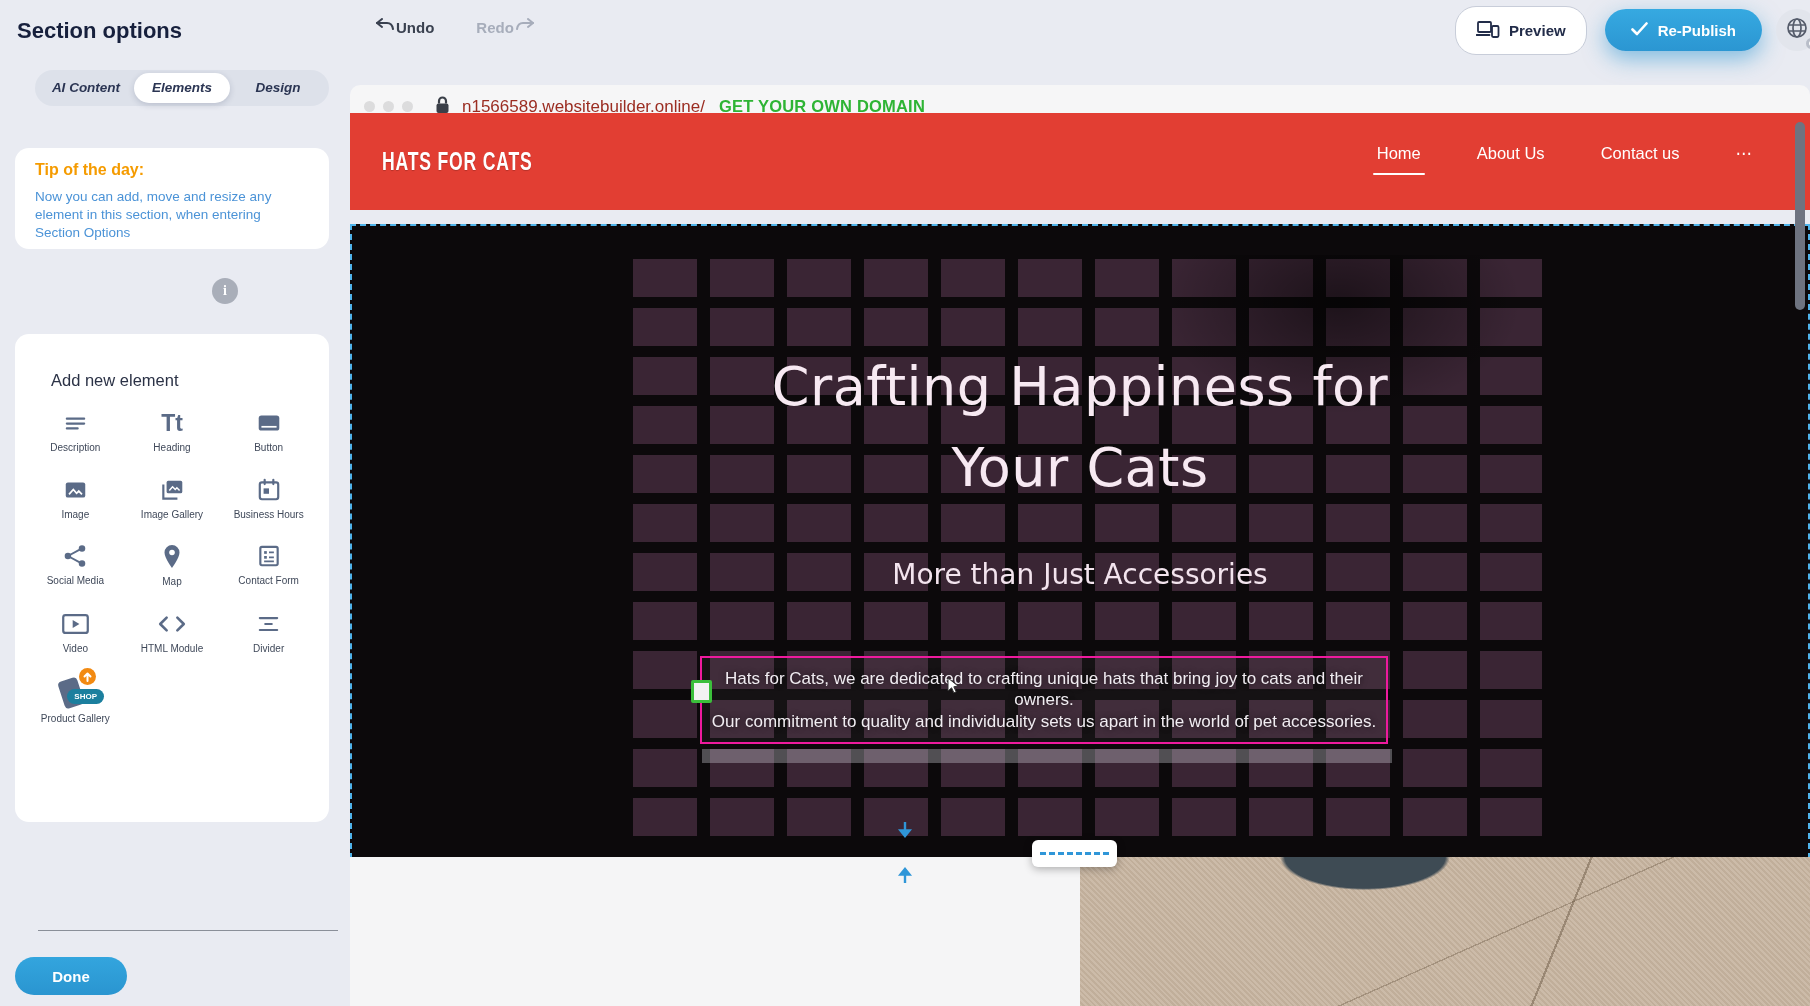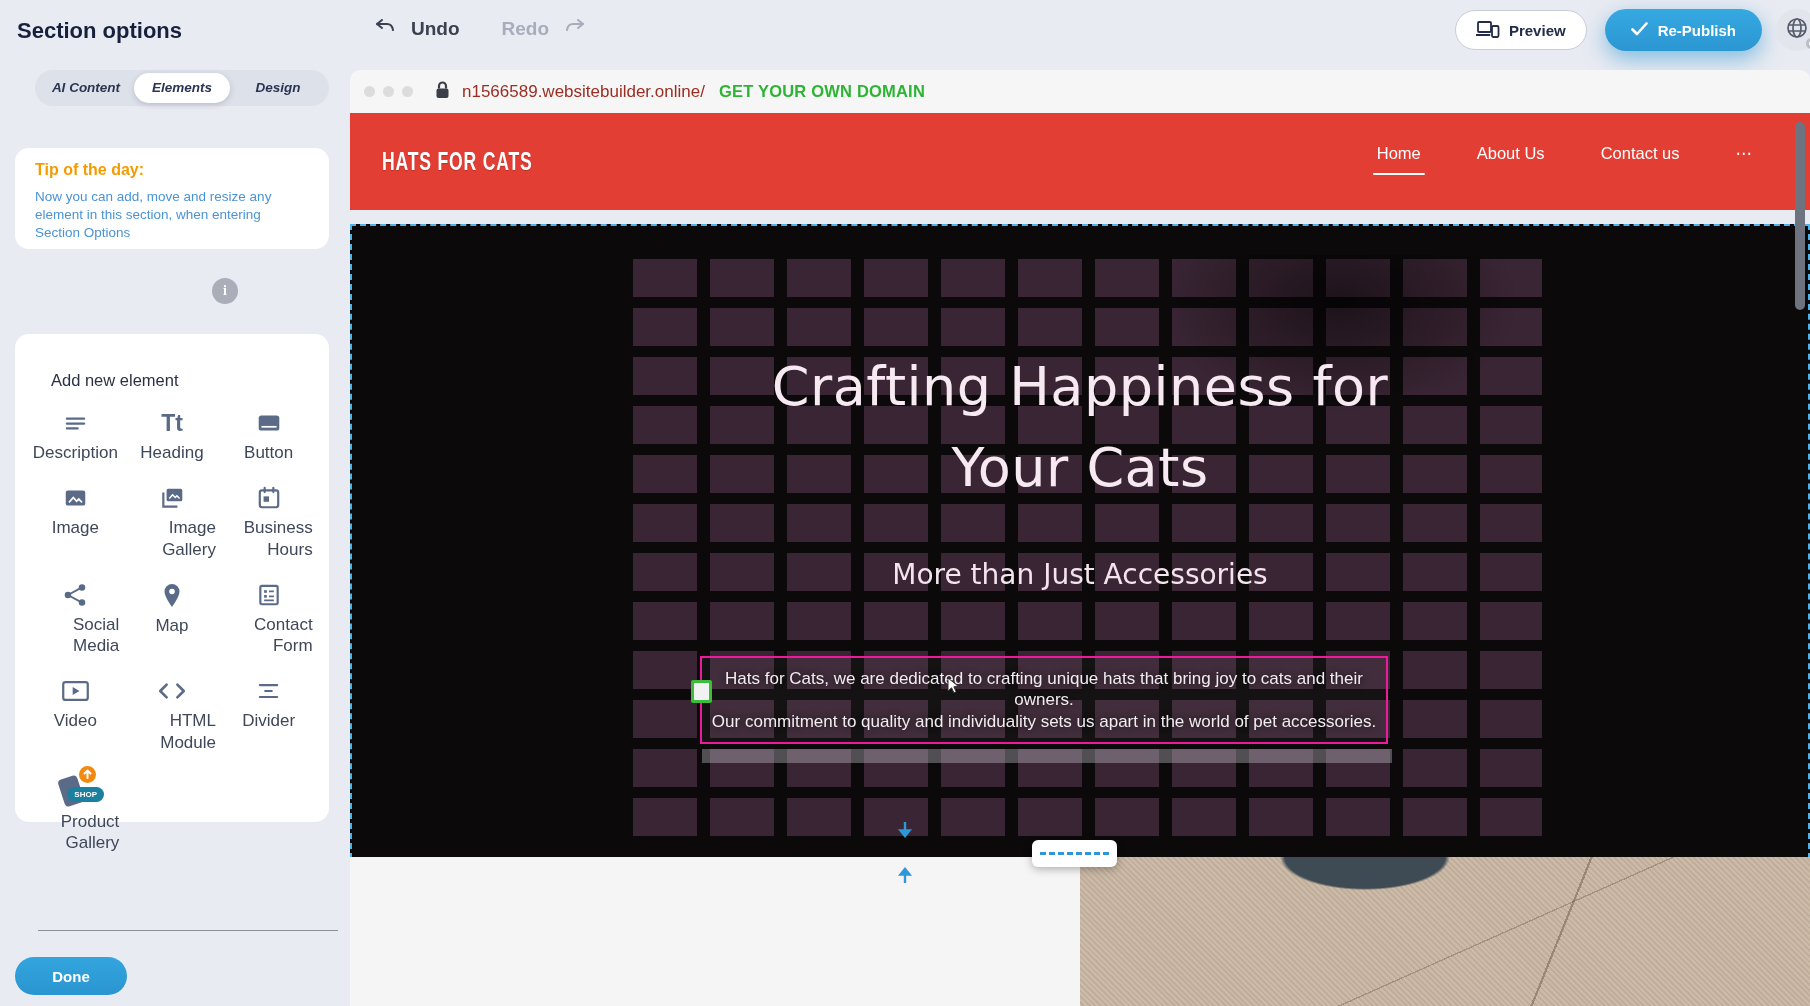--- a/index.html
+++ b/index.html
@@ -3,24 +3,24 @@
 <meta charset="utf-8">
 <style>
   html,body{margin:0;padding:0;background:#dfe2ea;}
   *{box-sizing:border-box;}
   .app{position:relative;width:1810px;height:1006px;background:#e9ebf2;overflow:hidden;
        font-family:"Liberation Sans",sans-serif;color:#1c2540;}
 
   
   .section-title{position:absolute;left:17px;top:18px;font-size:22px;font-weight:bold;color:#17203d;}
   .undo-redo{position:absolute;left:375px;top:18px;display:flex;align-items:center;gap:42px;}
-  .ur-btn{display:flex;align-items:center;gap:17px;font-size:19px;font-weight:bold;color:#3a4150;cursor:pointer;}
+  .ur-btn{display:flex;align-items:center;gap:2px;font-size:15px;font-weight:bold;color:#3a4150;cursor:pointer;}
   .ur-btn.disabled{color:#a7adbb;}
   .top-right{position:absolute;right:0;top:0;height:60px;display:flex;align-items:center;}
-  .preview-btn{display:flex;align-items:center;gap:9px;height:40px;padding:0 20px;border:1px solid #c8cdd9;
+  .preview-btn{display:flex;align-items:center;gap:9px;height:49px;padding:0 20px;border:1px solid #c8cdd9;
     border-radius:21px;background:#fff;font-size:15px;font-weight:bold;color:#222c49;cursor:pointer;}
   .republish-btn{display:flex;align-items:center;gap:10px;height:42px;padding:0 26px;margin-left:18px;
     border-radius:22px;background:linear-gradient(180deg,#36a9e1,#2b96d2);color:#fff;font-size:15px;
     font-weight:bold;box-shadow:0 8px 22px rgba(43,150,210,.55);cursor:pointer;}
   .globe-btn{width:42px;height:42px;border-radius:50%;background:#e2e5ec;margin-left:14px;margin-right:-8px;
     display:flex;align-items:center;justify-content:center;position:relative;cursor:pointer;}
   .globe-dot{position:absolute;right:1px;bottom:2px;width:11px;height:11px;border-radius:50%;background:#fff;
     border:3px solid #b9bec9;}
 
   
@@ -39,36 +39,36 @@
     display:flex;align-items:center;justify-content:center;gap:10px;box-shadow:0 6px 14px rgba(43,150,210,.35);cursor:pointer;}
   .info-btn{position:absolute;left:212px;top:218px;width:26px;height:26px;border-radius:50%;background:#a9aeb9;
     color:#fff;font-size:14px;font-weight:bold;font-family:"Liberation Serif",serif;
     display:flex;align-items:center;justify-content:center;cursor:pointer;}
   .add-card{position:absolute;left:15px;top:274px;width:314px;height:488px;background:#fff;border-radius:14px;
     padding:37px 12px 0 12px;}
   .add-title{font-size:16.5px;color:#2b3246;padding-left:24px;}
   .el-grid{margin-top:20px;display:grid;grid-template-columns:1fr 1fr 1fr;row-gap:22px;}
   .el-item{display:flex;flex-direction:column;align-items:center;gap:6px;cursor:pointer;}
   .el-item svg{display:block;}
-  .el-label{font-size:17px;color:#3f4859;text-align:right;line-height:1.25;max-width:88px;}
+  .el-label{font-size:10px;color:#3f4859;text-align:right;line-height:1.25;max-width:88px;}
   .tt-glyph{font-size:23px;font-weight:bold;color:#5b6b87;line-height:26px;}
   .pg-icon{position:relative;width:44px;height:30px;}
   .pg-phone{position:absolute;left:8px;top:2px;width:20px;height:28px;border-radius:4px;background:#5b6b87;
     transform:rotate(-18deg);}
   .pg-shop{position:absolute;left:14px;top:12px;padding:3px 7px;border-radius:9px;background:#1b7f9e;color:#fff;
     font-size:8px;font-weight:bold;}
   .pg-up{position:absolute;left:26px;top:-9px;width:17px;height:17px;border-radius:50%;background:#f28a12;
     color:#fff;display:flex;align-items:center;justify-content:center;}
   .side-divider{position:absolute;left:38px;top:870px;width:300px;border-top:1.6px solid #8a8f99;}
   .done-btn{position:absolute;left:15px;top:897px;width:112px;height:38px;border-radius:19px;
     background:linear-gradient(180deg,#33a5de,#2a95d0);color:#fff;font-size:15px;font-weight:bold;
     display:flex;align-items:center;justify-content:center;cursor:pointer;}
 
   
-  .browser-bar{position:absolute;left:350px;top:70px;width:1460px;height:43px;background:#f6f6f7;
+  .browser-bar{position:absolute;left:350px;top:85px;width:1460px;height:43px;background:#f6f6f7;
     border-radius:10px 10px 0 0;display:flex;align-items:center;}
   .traffic{display:flex;gap:8px;margin-left:14px;}
   .traffic span{width:11px;height:11px;border-radius:50%;background:#dcdcdd;}
   .lock{margin-left:22px;}
   .url-text{margin-left:12px;font-size:17px;color:#9b2d22;}
   .domain-cta{margin-left:14px;font-size:16.5px;font-weight:bold;color:#2eb434;cursor:pointer;letter-spacing:.2px;}
 
   
   .site-header{position:absolute;left:350px;top:113px;width:1460px;height:97px;background:#e23e33;
     display:flex;align-items:center;}

